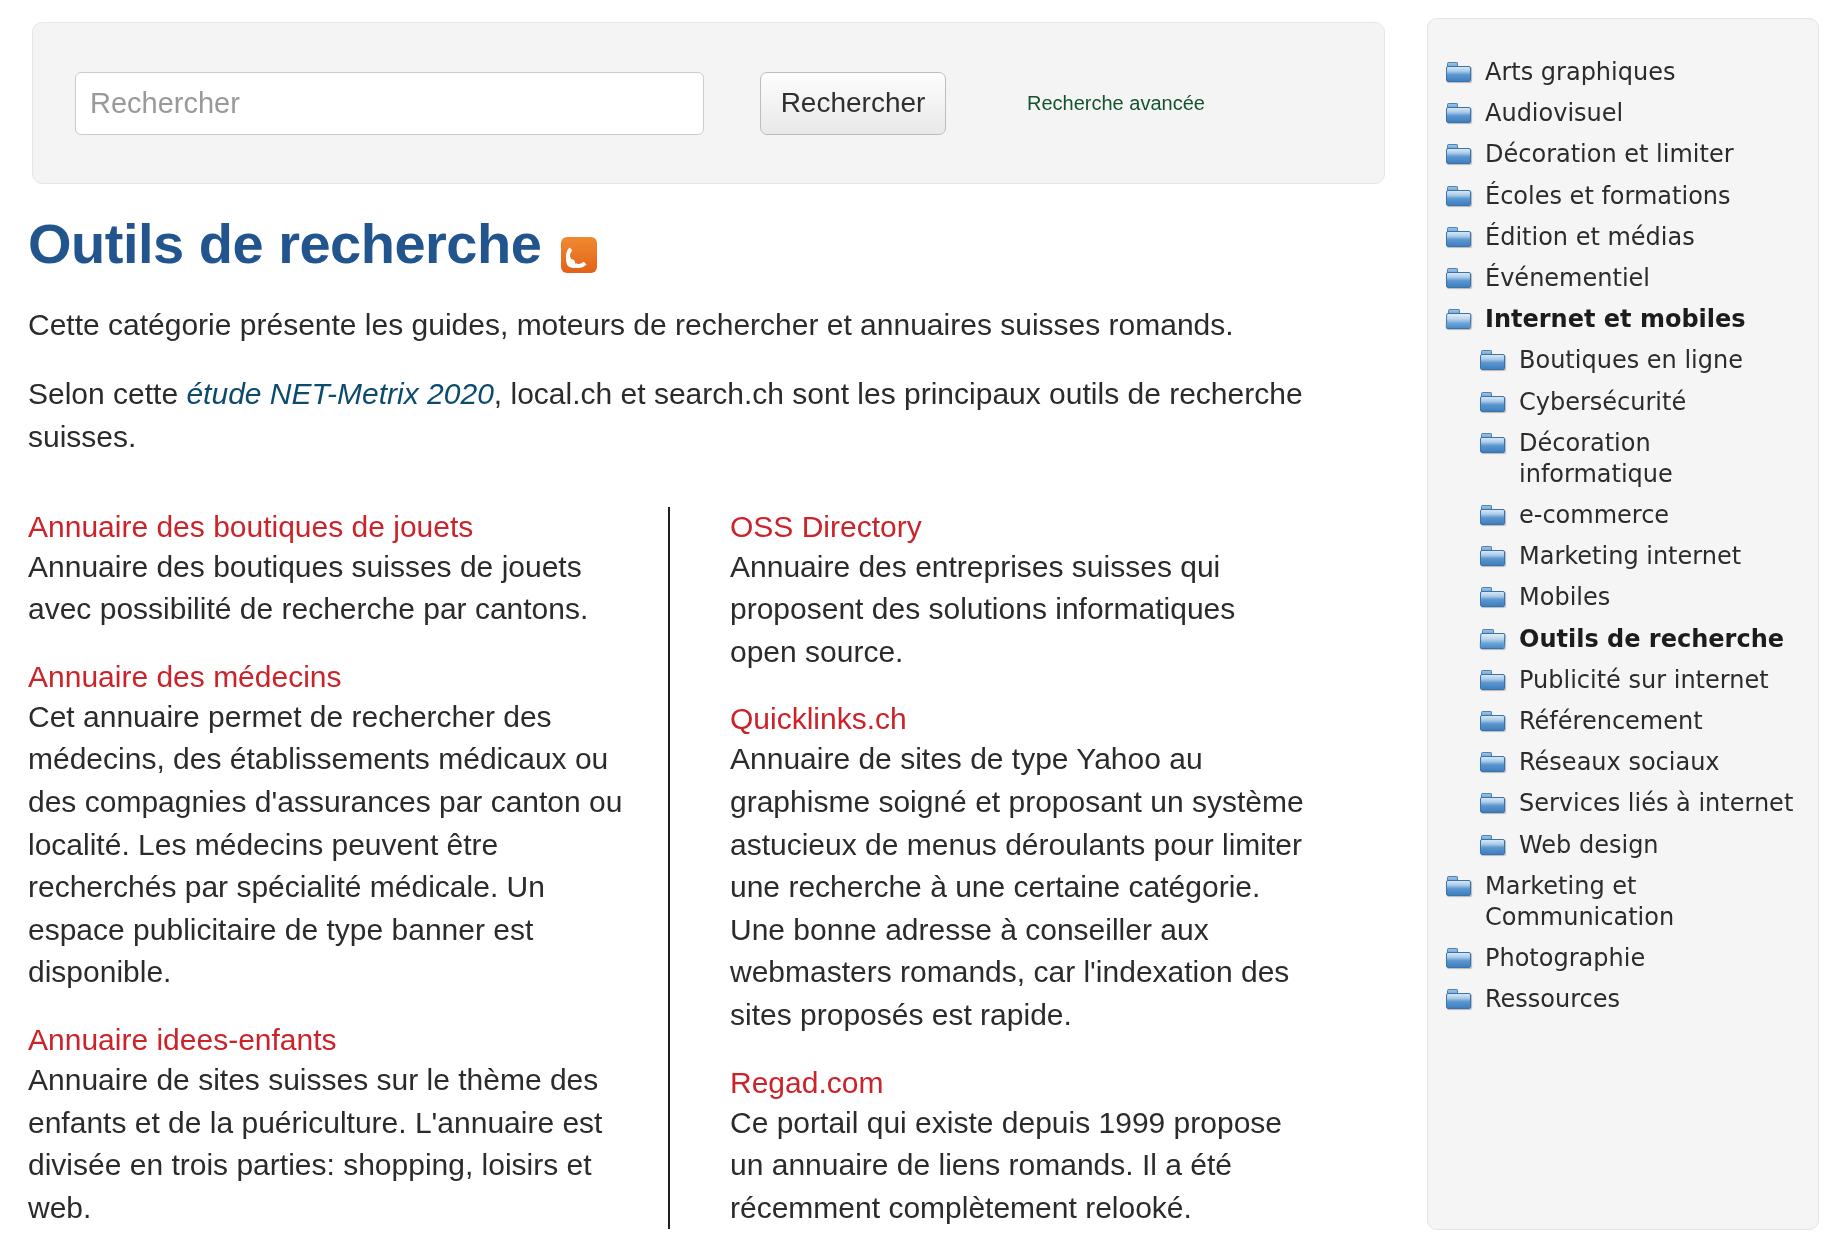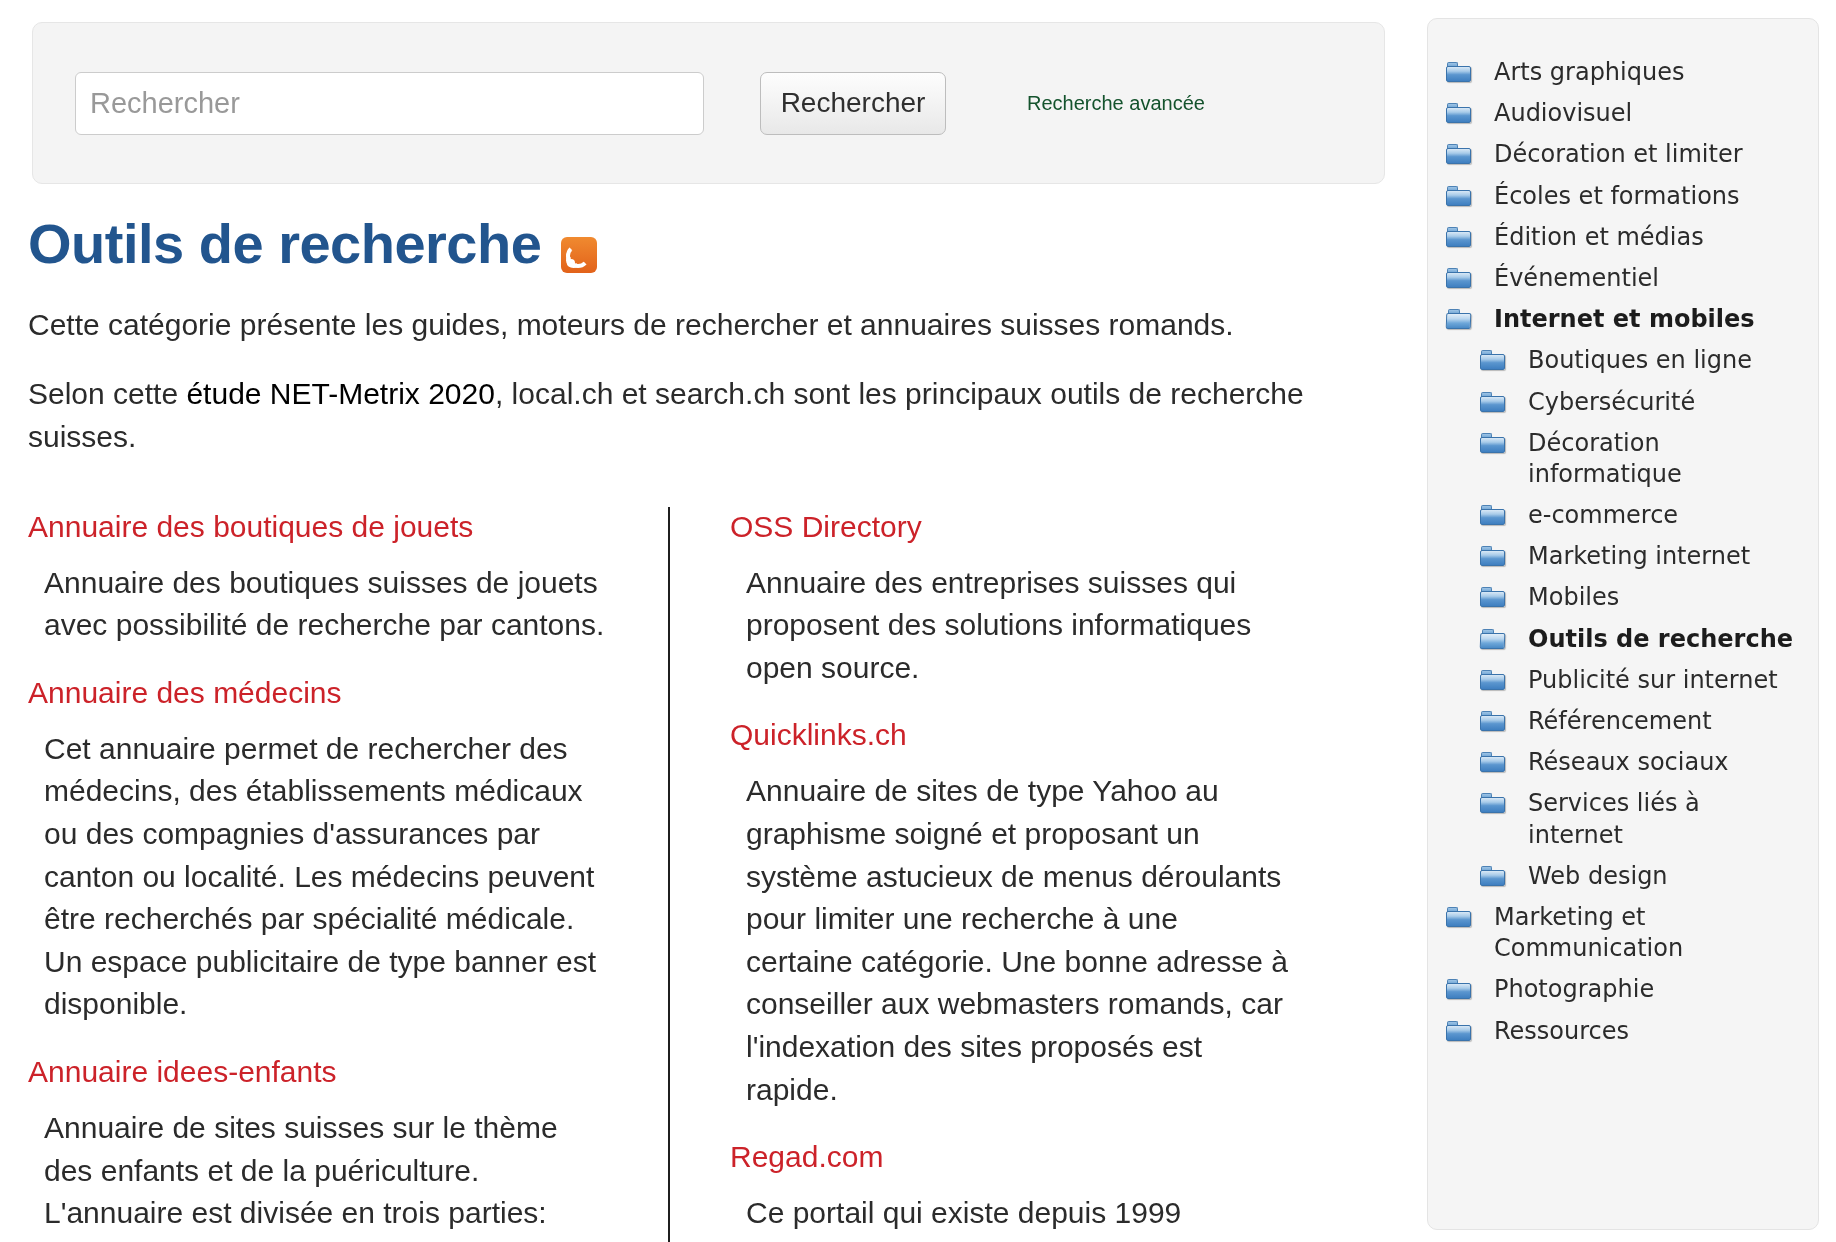--- a/index.html
+++ b/index.html
@@ -131,22 +131,23 @@
 
   .intro p {
     margin: 0;
     font-size: 30px;
     line-height: 1.42;
     color: #2b2b2b;
   }
   .intro p.first { margin-top: 30px; }
   .intro p.second { margin-top: 27px; }
   .intro a {
-    color: #000000;
+    color: #0c4a6e;
     text-decoration: none;
+    font-style: italic;
   }
 
   
   .columns {
     margin-top: 48px;
     display: flex;
     position: relative;
   }
   .col {
     width: 640px;
@@ -159,21 +160,21 @@
   .entry { margin-bottom: 26px; }
   .entry:last-child { margin-bottom: 0; }
   .entry-title {
     display: block;
     font-size: 30px;
     color: #cc2229;
     text-decoration: none;
     line-height: 1.3;
   }
   .entry-desc {
-    margin: 16px;
+    margin: 0;
     font-size: 30px;
     line-height: 1.42;
     color: #2b2b2b;
   }
 
   
   .sidebar {
     position: absolute;
     left: 1427px;
     top: 18px;
@@ -183,21 +184,21 @@
     border: 1px solid #e4e4e4;
     border-radius: 10px;
     padding: 38px 16px 10px 18px;
     overflow: hidden;
   }
   .tree { list-style: none; margin: 0; padding: 0; }
   .tree li { list-style: none; }
   .tree-item {
     display: flex;
     align-items: flex-start;
-    gap: 22px;
+    gap: 13px;
     margin-bottom: 10px;
     text-decoration: none;
     color: #2b2b2b;
   }
   .tree-item .label {
     font-size: 24px;
     line-height: 1.3;
     color: #2b2b2b;
     font-family: "DejaVu Sans", sans-serif;
   }

